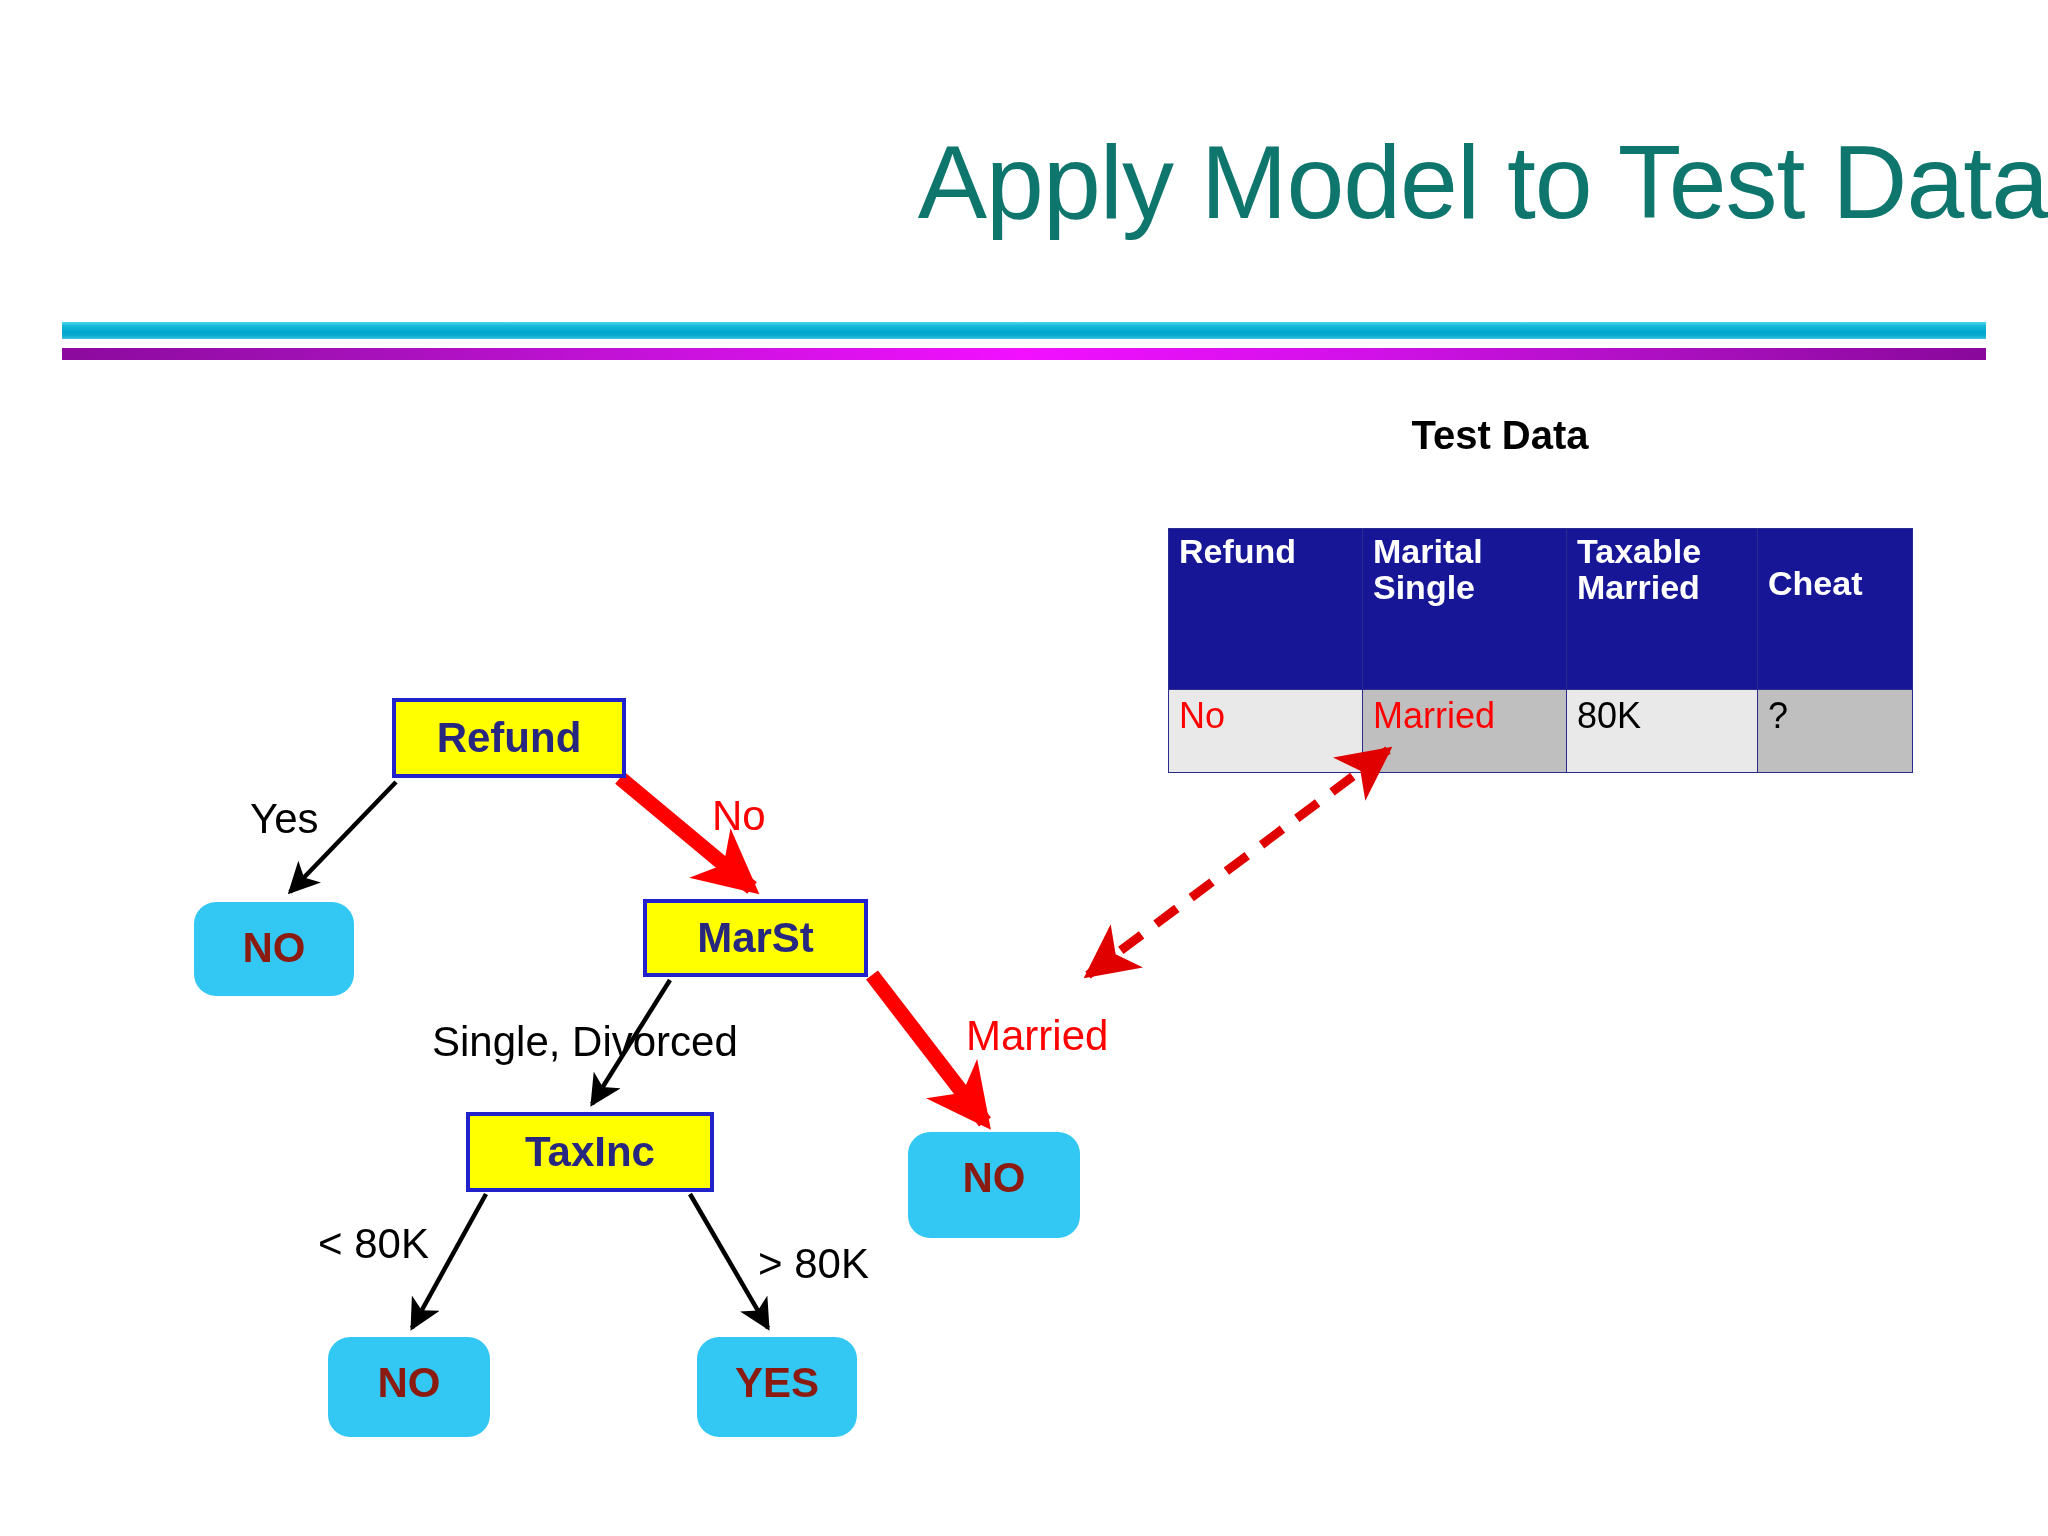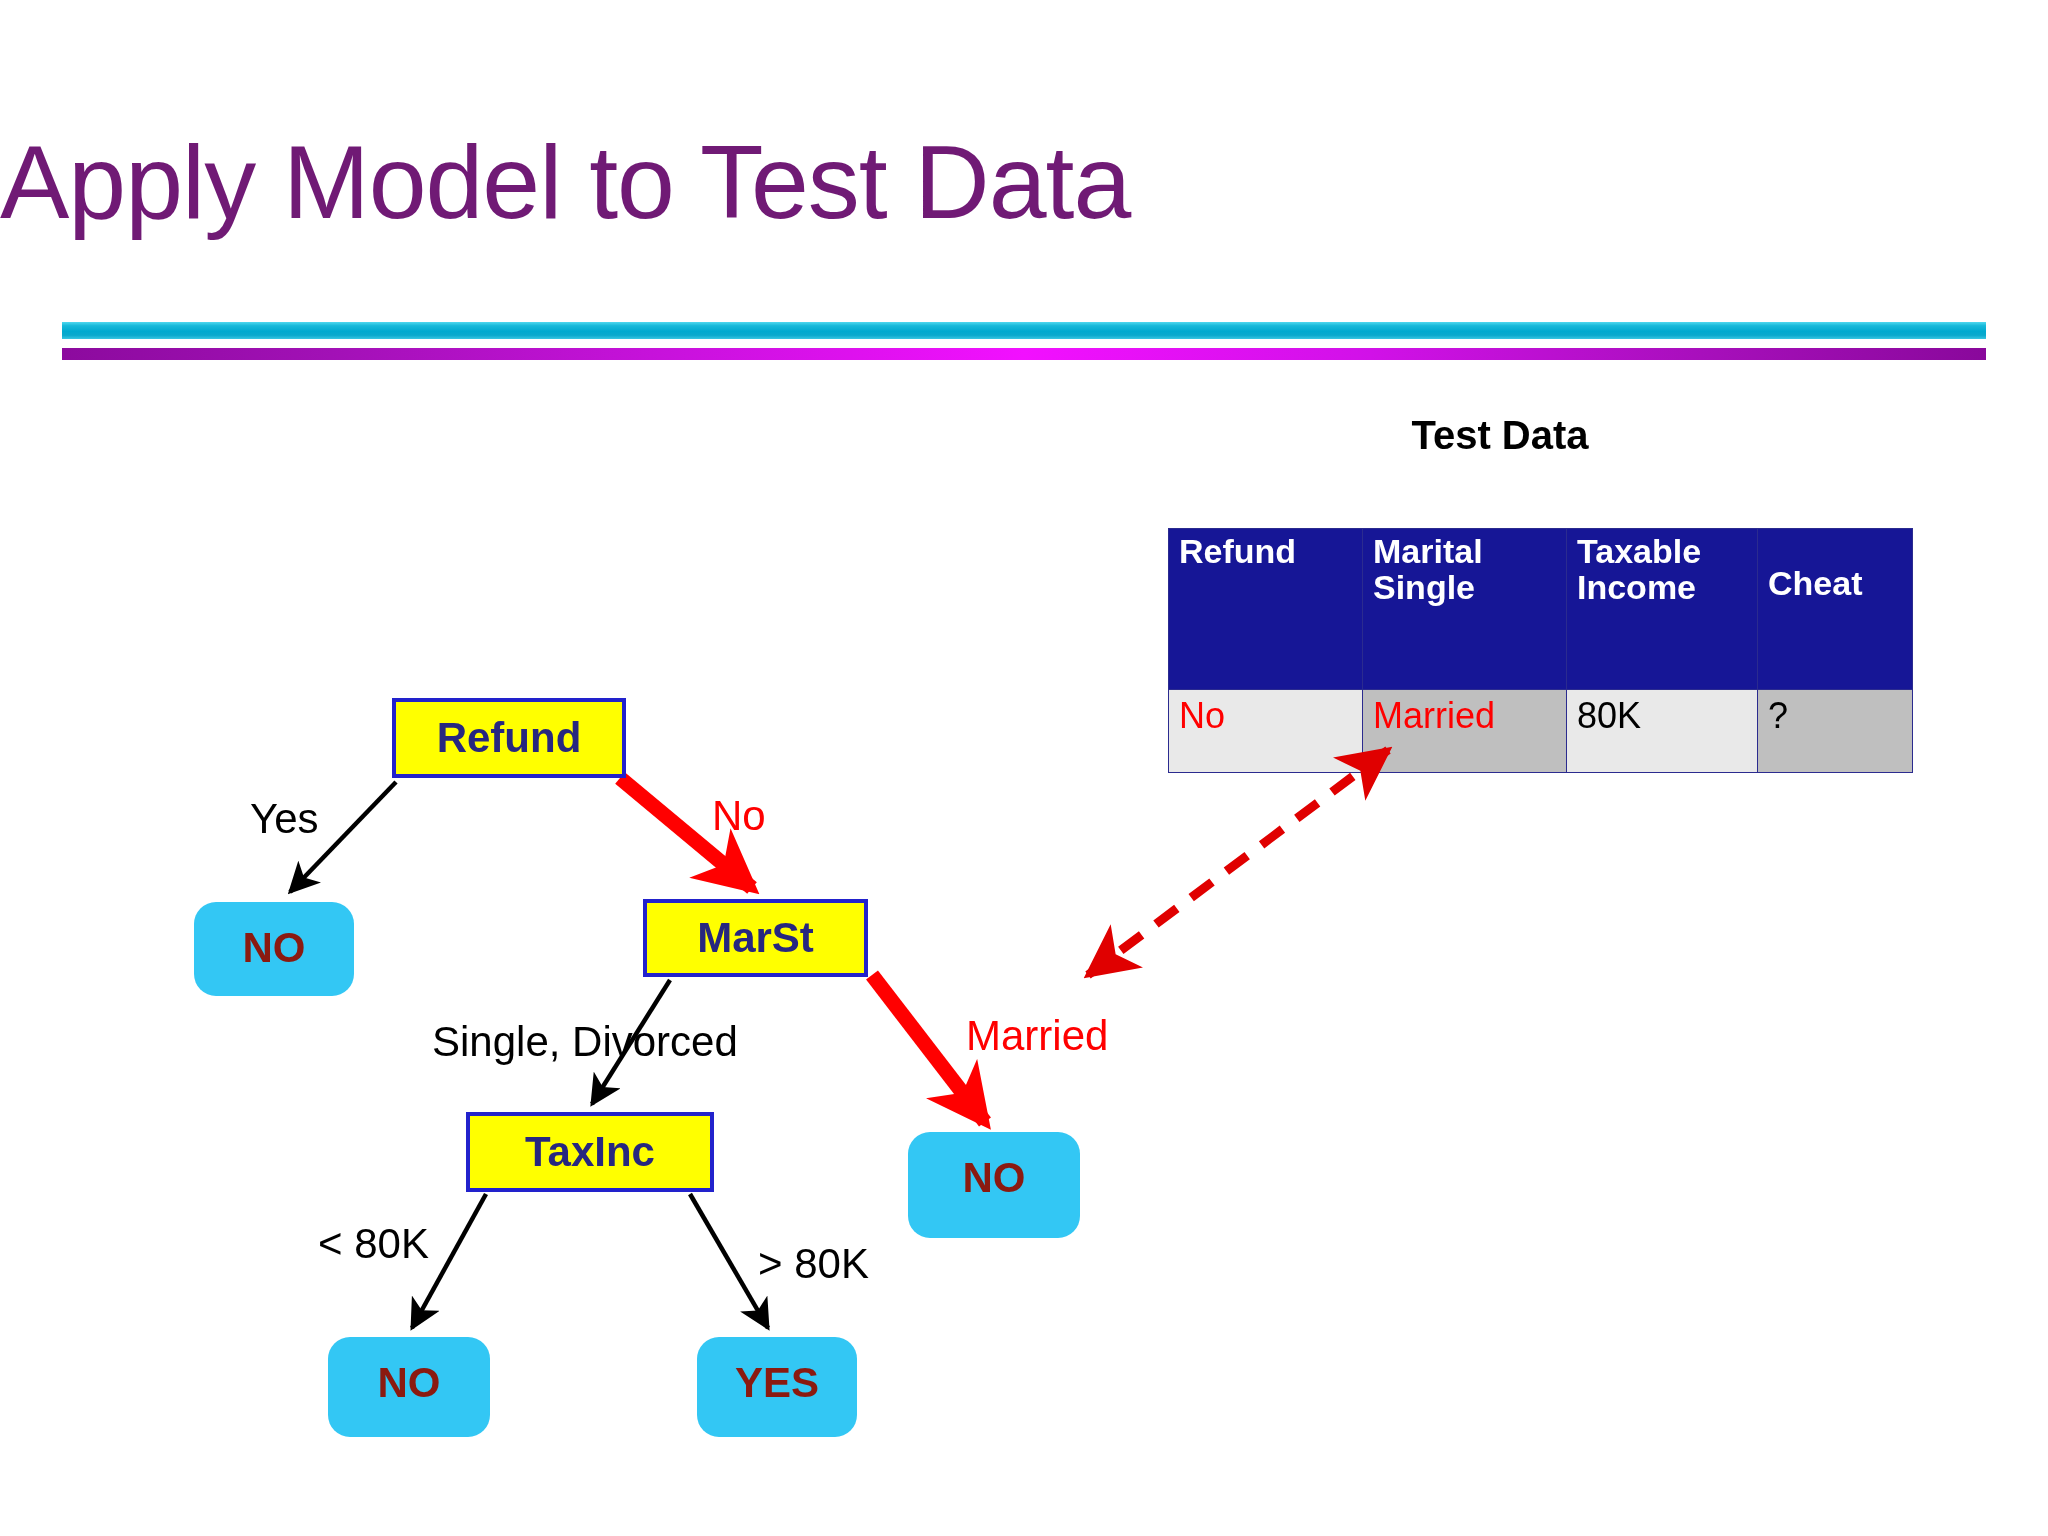--- a/index.html
+++ b/index.html
@@ -14,25 +14,25 @@
     overflow: hidden;
     font-family: "Liberation Sans", sans-serif;
   }
 
   
   #slide-title {
     position: absolute;
     left: 0;
     top: 128px;
     width: 2048px;
-    text-align: left;
+    text-align: right;
     font-family: "Liberation Sans", sans-serif;
     font-size: 104px;
     font-weight: 400;
-    color: #701a75;
+    color: #0f766e;
     letter-spacing: -1px;
     line-height: 1.05;
     white-space: nowrap;
   }
 
   
   #divider-group {
     position: absolute;
     left: 62px;
     top: 322px;
@@ -201,21 +201,21 @@
   <div id="divider-bar-magenta"></div>
 </div>
 
 <div id="test-data-heading">Test Data</div>
 
 <table id="test-data-table">
   <thead>
     <tr>
       <th class="col-refund single-line">Refund</th>
       <th class="col-marital">Marital Single</th>
-      <th class="col-income">Taxable Income</th>
+      <th class="col-income">Taxable Married</th>
       <th class="col-cheat cheat-col">Cheat</th>
     </tr>
   </thead>
   <tbody>
     <tr>
       <td class="cell-lightgray cell-red">No</td>
       <td class="cell-darkgray cell-red">Married</td>
       <td class="cell-lightgray cell-black">80K</td>
       <td class="cell-darkgray cell-black cell-bold">?</td>
     </tr>

